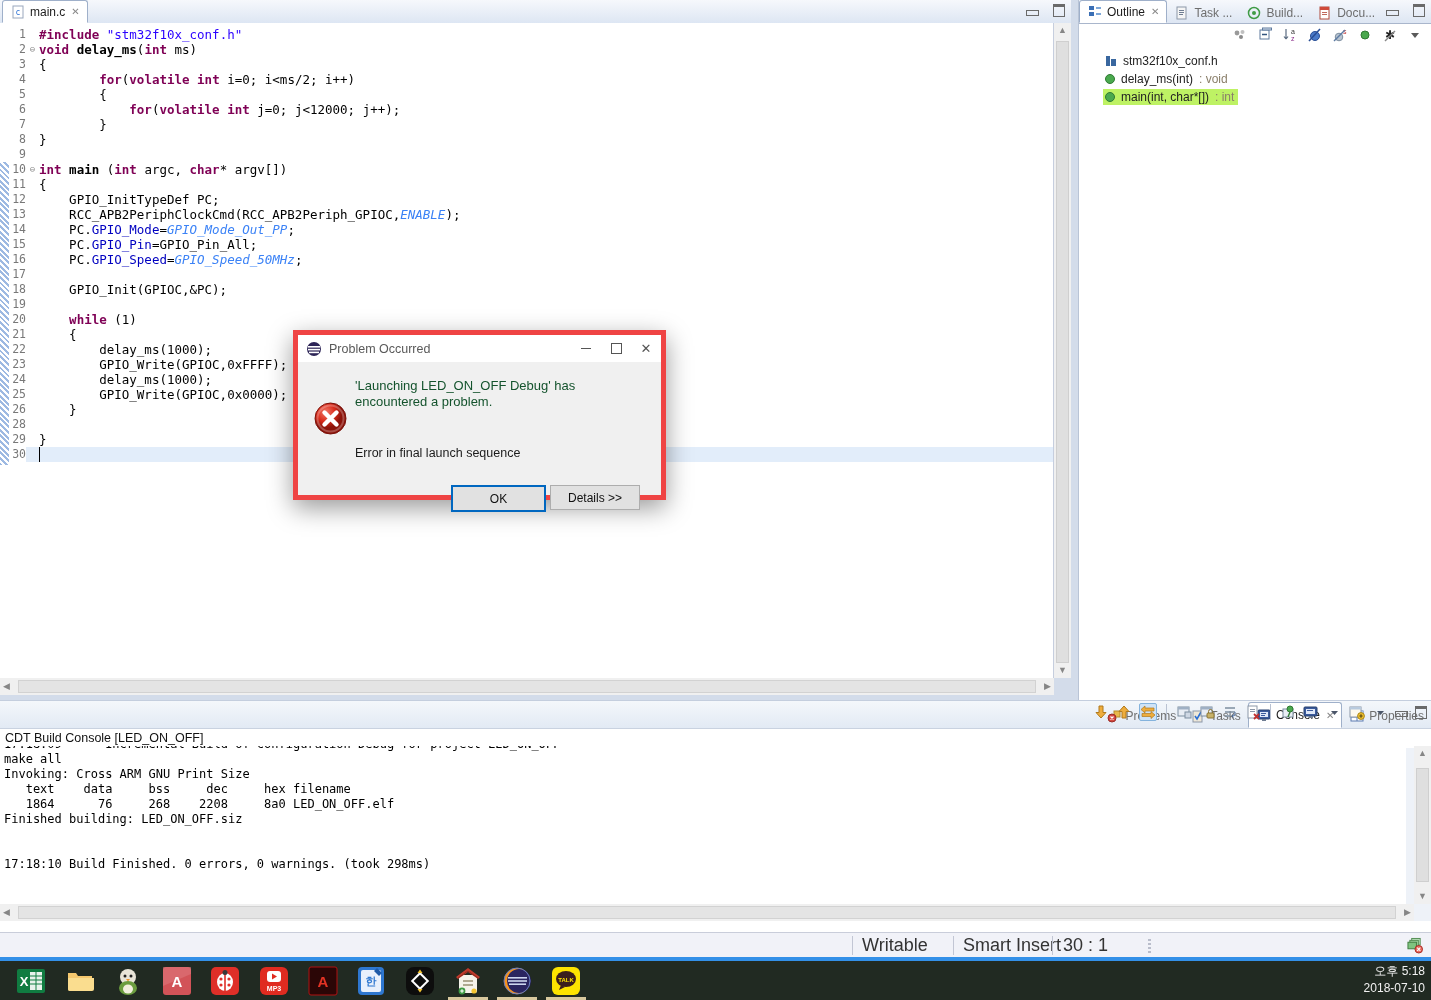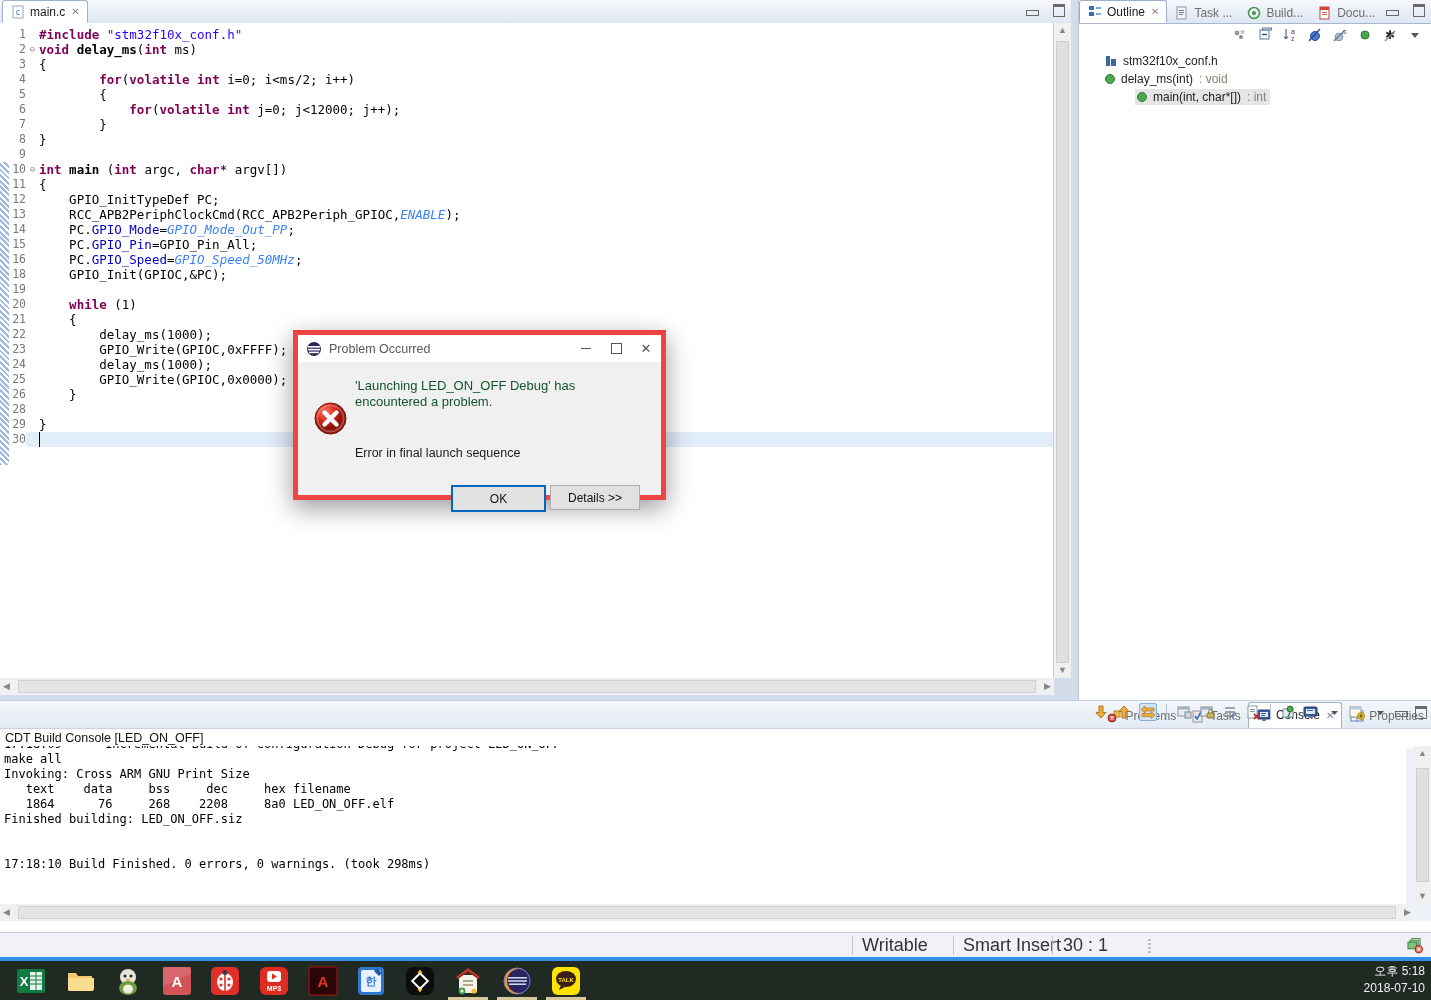--- a/index.html
+++ b/index.html
@@ -48,21 +48,21 @@
   
   #outline-pane{background:#fff;border-left:1px solid #b9c4d6;}
   #outline-toolbar{height:22px;display:flex;justify-content:flex-end;align-items:center;gap:9px;
                    padding-right:8px;background:#fff;}
   .tbi{width:16px;height:16px;display:inline-flex;align-items:center;justify-content:center;}
   .tbi svg{display:block;}
   .tbi.active{background:#cfe3f6;border:1px solid #84b3dd;border-radius:2px;}
   #outline-tree{padding-top:6px;}
   .orow{height:18px;display:flex;align-items:center;padding-left:24px;font-size:12px;}
   .orow .sel{display:inline-flex;align-items:center;gap:6px;padding:1px 4px 1px 2px;}
-  .orow.selected .sel{background:#e5e5e5;margin-left:32px;}
+  .orow.selected .sel{background:#bef264;}
   .suffix{color:#8a7f6a;}
   .inc-icon{width:12px;height:12px;position:relative;flex:none;}
   .inc-icon i{position:absolute;background:#39679f;}
   .dot-green{width:8px;height:8px;border-radius:50%;background:#4aa94e;border:1px solid #2f7a33;flex:none;}
   
   #console-pane{background:#eef2f8;}
   #console-tabs{height:27px;background:linear-gradient(#f4f7fb,#e2eaf4);border-top:1px solid #c4cede;
                 border-bottom:1px solid #c9d2e0;display:flex;align-items:flex-end;padding-left:4px;justify-content:flex-end;}
   #console-tabs .tab{height:24px;}
   #console-tabs .tab.active{border-bottom:1px solid #fff;}
@@ -141,20 +141,21 @@
         <div class="cl"><span class="ln">7</span><span class="fold"></span><span class="ct"><span class="p">        }</span></span></div>
         <div class="cl"><span class="ln">8</span><span class="fold"></span><span class="ct"><span class="p">}</span></span></div>
         <div class="cl"><span class="ln">9</span><span class="fold"></span><span class="ct"></span></div>
         <div class="cl"><span class="ln">10</span><span class="fold">⊖</span><span class="ct"><span class="k">int</span><span class="p"> </span><span class="b">main</span><span class="p"> (</span><span class="k">int</span><span class="p"> argc, </span><span class="k">char</span><span class="p">* argv[])</span></span></div>
         <div class="cl"><span class="ln">11</span><span class="fold"></span><span class="ct"><span class="p">{</span></span></div>
         <div class="cl"><span class="ln">12</span><span class="fold"></span><span class="ct"><span class="p">    GPIO_InitTypeDef PC;</span></span></div>
         <div class="cl"><span class="ln">13</span><span class="fold"></span><span class="ct"><span class="p">    RCC_APB2PeriphClockCmd(RCC_APB2Periph_GPIOC,</span><span class="m">ENABLE</span><span class="p">);</span></span></div>
         <div class="cl"><span class="ln">14</span><span class="fold"></span><span class="ct"><span class="p">    PC.</span><span class="f">GPIO_Mode</span><span class="p">=</span><span class="m">GPIO_Mode_Out_PP</span><span class="p">;</span></span></div>
         <div class="cl"><span class="ln">15</span><span class="fold"></span><span class="ct"><span class="p">    PC.</span><span class="f">GPIO_Pin</span><span class="p">=GPIO_Pin_All;</span></span></div>
         <div class="cl"><span class="ln">16</span><span class="fold"></span><span class="ct"><span class="p">    PC.</span><span class="f">GPIO_Speed</span><span class="p">=</span><span class="m">GPIO_Speed_50MHz</span><span class="p">;</span></span></div>
+        <div class="cl"><span class="ln">17</span><span class="fold"></span><span class="ct"></span></div>
         <div class="cl"><span class="ln">18</span><span class="fold"></span><span class="ct"><span class="p">    GPIO_Init(GPIOC,&amp;PC);</span></span></div>
         <div class="cl"><span class="ln">19</span><span class="fold"></span><span class="ct"></span></div>
         <div class="cl"><span class="ln">20</span><span class="fold"></span><span class="ct"><span class="p">    </span><span class="k">while</span><span class="p"> (1)</span></span></div>
         <div class="cl"><span class="ln">21</span><span class="fold"></span><span class="ct"><span class="p">    {</span></span></div>
         <div class="cl"><span class="ln">22</span><span class="fold"></span><span class="ct"><span class="p">        delay_ms(1000);</span></span></div>
         <div class="cl"><span class="ln">23</span><span class="fold"></span><span class="ct"><span class="p">        GPIO_Write(GPIOC,0xFFFF);</span></span></div>
         <div class="cl"><span class="ln">24</span><span class="fold"></span><span class="ct"><span class="p">        delay_ms(1000);</span></span></div>
         <div class="cl"><span class="ln">25</span><span class="fold"></span><span class="ct"><span class="p">        GPIO_Write(GPIOC,0x0000);</span></span></div>
         <div class="cl"><span class="ln">26</span><span class="fold"></span><span class="ct"><span class="p">    }</span></span></div>
         <div class="cl"><span class="ln">28</span><span class="fold"></span><span class="ct"></span></div>

